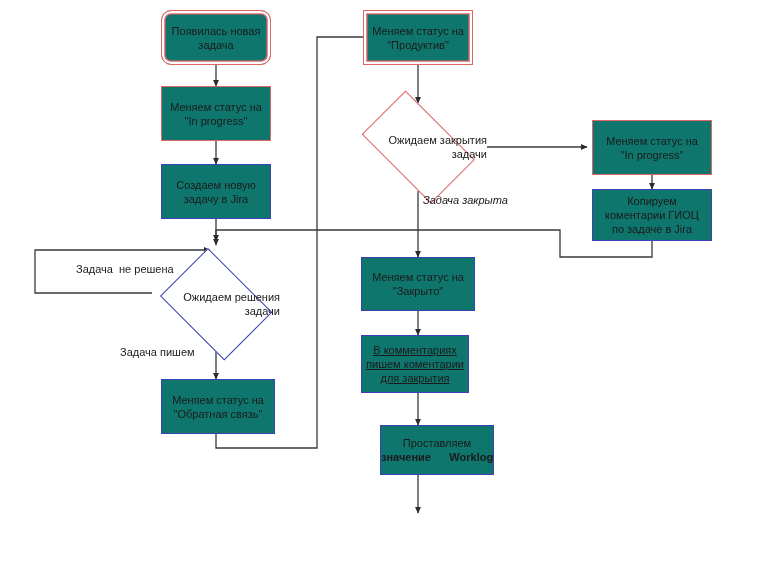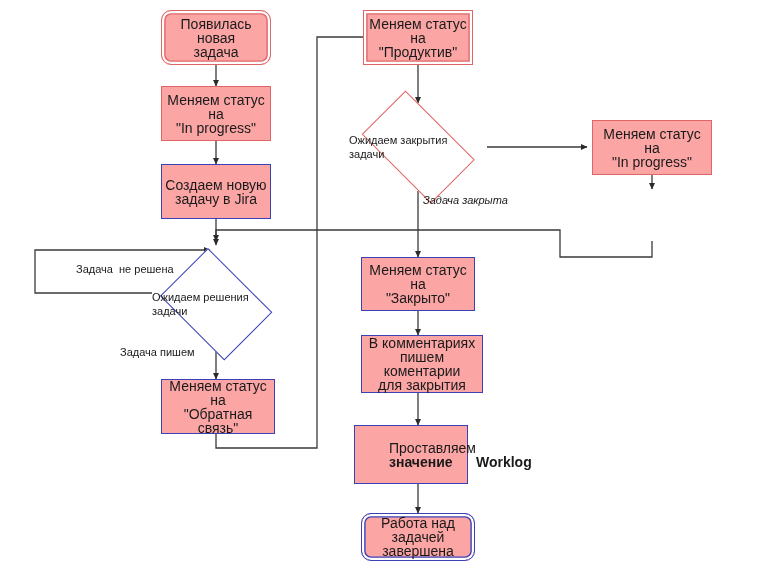--- a/index.html
+++ b/index.html
@@ -21,31 +21,31 @@
     height:574px;
     pointer-events:none;
   }
   .node{
     position:absolute;
     box-sizing:border-box;
     display:flex;
     align-items:center;
     justify-content:center;
     text-align:center;
-    background:#fca5a5;
+    background:#0f766e;
     color:#1a1a1a;
-    font-size:14px;
+    font-size:11px;
     line-height:14px;
     z-index:3;
   }
   .node .txt{ display:block; width:100%; padding:0 2px; }
 
   
   .rect-red   { border:1.4px solid #e06666; }
-  .rect-blue  { border:1.4px solid #3b40b5;justify-content:flex-end; }
+  .rect-blue  { border:1.4px solid #3b40b5; }
 
   
   .term{
     border-radius:10px;
   }
   .term-red{
     border:1.4px solid #e06666;
     box-shadow:inset 0 0 0 2.2px #ffffff, inset 0 0 0 3.6px #e06666;
   }
   .term-blue{
@@ -71,21 +71,21 @@
     box-sizing:border-box;
     background:#ffffff;
   }
   .diamond.red   .shape{ border:1.3px solid #e06666; }
   .diamond.blue  .shape{ border:1.3px solid #3b40b5; }
   .diamond .label{
     position:absolute;
     left:0; top:50%;
     width:100%;
     transform:translateY(-50%);
-    text-align:left;
+    text-align:right;
     font-size:11px;
     line-height:14px;
     color:#1a1a1a;
     z-index:2;
   }
 
   .edge-label{
     position:absolute;
     font-size:11px;
     line-height:14px;
@@ -168,36 +168,36 @@
 
   <div class="diamond red" style="left:349px; top:103px; width:138px; height:88px;">
     <div class="shape"></div>
     <div class="label"><span>Ожидаем закрытия</span><br><span>задачи</span></div>
   </div>
 
   <div class="node rect-red" style="left:592px; top:120px; width:120px; height:55px;">
     <span class="txt"><span>Меняем статус на</span><br><span>"In progress"</span></span>
   </div>
 
+  <div class="node rect-blue" style="left:592px; top:189px; width:120px; height:52px;">
+    <span class="txt"><span>Копируем</span><br><span>коментарии ГИОЦ</span><br><span>по задаче в Jira</span></span>
+  </div>
 
   <div class="node rect-blue" style="left:361px; top:257px; width:114px; height:54px;">
     <span class="txt"><span>Меняем статус на</span><br><span>"Закрыто"</span></span>
   </div>
 
-  <div class="node rect-blue" style="left:361px; top:335px; width:122px; height:58px;">
+  <div class="node rect-blue" style="left:361px; top:335px; width:108px; height:58px;text-decoration:underline;">
     <span class="txt"><span>В комментариях</span><br><span>пишем коментарии</span><br><span>для закрытия</span></span>
   </div>
 
-  <div class="node rect-blue" style="left:354px; top:425px; width:114px; height:59px;padding-left:36px;">
+  <div class="node rect-blue" style="left:380px; top:425px; width:114px; height:50px;">
     <span class="txt"><span>Проставляем</span><br><span class="wide-gap"><span>значение</span>&nbsp;&nbsp;&nbsp;&nbsp;&nbsp;&nbsp;<span>Worklog</span></span></span>
   </div>
 
-  <div class="node term term-blue" style="left:361px; top:513px; width:114px; height:48px;">
-    <span class="txt"><span>Работа над задачей</span><br><span>завершена</span></span>
-  </div>
 
   <div class="edge-label boxed" style="left:48px; top:262px;">Задача  не решена</div>
 
   <div class="edge-label" style="left:120px; top:345px;">Задача пишем</div>
 
   <div class="edge-label" style="left:423px; top:193px;font-style:italic;">Задача закрыта</div>
 
 
 </div>
 

